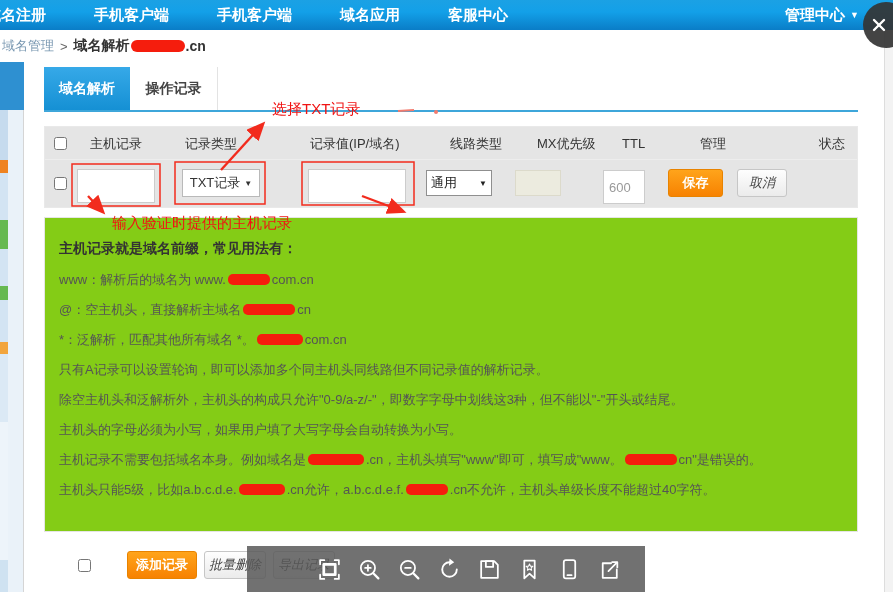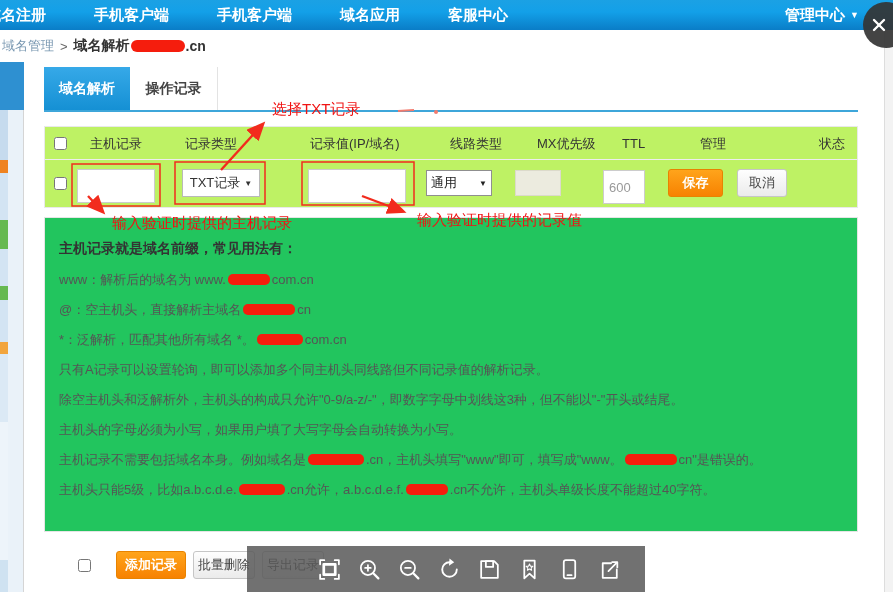--- a/index.html
+++ b/index.html
@@ -40,47 +40,47 @@
 
   
   .modal { position:absolute; left:24px; top:62px; width:860px; height:530px; background:#fff; z-index:10; }
 
   .tabs { position:absolute; left:20px; top:5px; height:43px; display:flex; }
   .tab { width:88px; text-align:center; line-height:43px; font-size:14px; font-weight:bold; cursor:pointer; }
   .tab.active { background:linear-gradient(180deg,#36a9e8,#1590d4); color:#fff; width:86px; }
   .tab.inactive { color:#444; background:#fff; border-right:1px solid #e3e3e3; }
   .tab-underline { position:absolute; left:20px; right:26px; top:48px; height:2px; background:#3ea6da; }
 
-  .table-box { position:absolute; left:20px; right:26px; top:64px; height:82px; border:1px solid #e9e9e9; background:#bef264; }
+  .table-box { position:absolute; left:20px; right:26px; top:64px; height:82px; border:1px solid #e9e9e9; background:#e5e5e5; }
   .thead { position:relative; height:33px; border-bottom:1px solid #ededed; font-size:13px; color:#333; }
   .thead span { position:absolute; top:0; line-height:33px; white-space:nowrap; }
   .trow { position:relative; height:47px; }
   .cb { position:absolute; width:13px; height:13px; cursor:pointer; }
   .txt-input { position:absolute; height:28px; border:1px solid #ccc; background:#fff; font-size:13px; padding:16px 5px; color:#333; }
   .fake-dd { position:absolute; height:28px; border:1px solid #b9b9b9; background:#fff; display:flex;
     align-items:center; justify-content:center; gap:4px; font-size:13px; color:#333; cursor:pointer; }
   .fake-dd .dd-caret { font-size:8px; color:#333; }
   .fake-select { position:absolute; height:26px; border:1px solid #8f8f8f; background:#fff; display:flex;
     align-items:center; justify-content:space-between; padding:0 4px; font-size:13px; color:#222; cursor:pointer; }
   .fake-select .dd-caret { font-size:8px; }
   .mx-box { position:absolute; width:46px; height:26px; background:#ecebdf; border:1px solid #dcdacb; }
   .btn-orange { border:1px solid #e88300; border-radius:3px; background:linear-gradient(180deg,#ffa41b,#f78201);
     color:#fff; font-size:13px; font-weight:bold; cursor:pointer; }
   .btn-gray { border:1px solid #c6c6c6; border-radius:3px; background:linear-gradient(180deg,#fefefe,#ebebeb);
-    color:#444; font-size:13px; cursor:pointer; }
+    color:#444; font-size:13px; cursor:pointer;font-style:italic; }
 
   .help-box { position:absolute; left:20px; right:26px; top:155px; height:315px; border:1px solid #e5e5e5;
-    background:#22c55e; padding:22px 18px 0 14px; font-size:13px; color:#555; overflow:hidden; }
+    background:#84cc16; padding:22px 18px 0 14px; font-size:13px; color:#555; overflow:hidden; }
   .help-box p { margin:0 0 14px 0; line-height:16px; white-space:nowrap; }
   .help-box p.bold { font-weight:bold; color:#333; font-size:14px; margin-bottom:16px; }
   .help-box .redact { height:11px; border-radius:5px; margin:0 2px; }
 
   .footer-row { position:absolute; left:20px; top:488px; height:30px; display:flex; align-items:center; }
   .footer-row .cb { position:static; margin-left:34px; }
-  .btn-add { width:70px; height:28px; margin-left:25px; }
+  .btn-add { width:70px; height:28px; margin-left:36px; }
   .btn-foot { width:62px; height:28px; margin-left:7px; }
 
   
   .anno { position:absolute; color:#f01414; font-size:15px; z-index:50; white-space:nowrap; }
   .anno-layer { position:absolute; top:0; left:0; z-index:49; pointer-events:none; }
 
   
   .snip-toolbar { position:absolute; left:247px; top:546px; width:398px; height:46px;
     background:rgba(88,88,88,.85); z-index:60; display:flex; align-items:center; padding-left:70px; gap:15px; }
   .snip-btn { width:25px; height:25px; display:flex; align-items:center; justify-content:center; cursor:pointer; }
@@ -194,21 +194,20 @@
     <div class="footer-row">
       <input type="checkbox" class="cb" style="">
       <button class="btn-orange btn-add">添加记录</button>
       <button class="btn-gray btn-foot">批量删除</button>
       <button class="btn-gray btn-foot">导出记录</button>
     </div>
   </div>
 
   <div class="anno" style="left:272px;top:100px">选择TXT记录</div>
   <div class="anno" style="left:112px;top:214px">输入验证时提供的主机记录</div>
-  <div class="anno" style="left:417px;top:211px">输入验证时提供的记录值</div>
 
   <svg class="anno-layer" width="893" height="592" viewBox="0 0 893 592">
     <defs>
       <marker id="ah" markerWidth="9" markerHeight="8" refX="6" refY="3.5" orient="auto">
         <path d="M0,0 L8,3.5 L0,7 Z" fill="#f22b1d"></path>
       </marker>
     </defs>
     <rect x="72" y="164" width="88" height="42" fill="none" stroke="#f22b1d" stroke-width="1.5"></rect>
     <rect x="175" y="162" width="90" height="42" fill="none" stroke="#f22b1d" stroke-width="1.5"></rect>
     <rect x="302" y="162" width="112" height="43" fill="none" stroke="#f22b1d" stroke-width="1.5"></rect>

